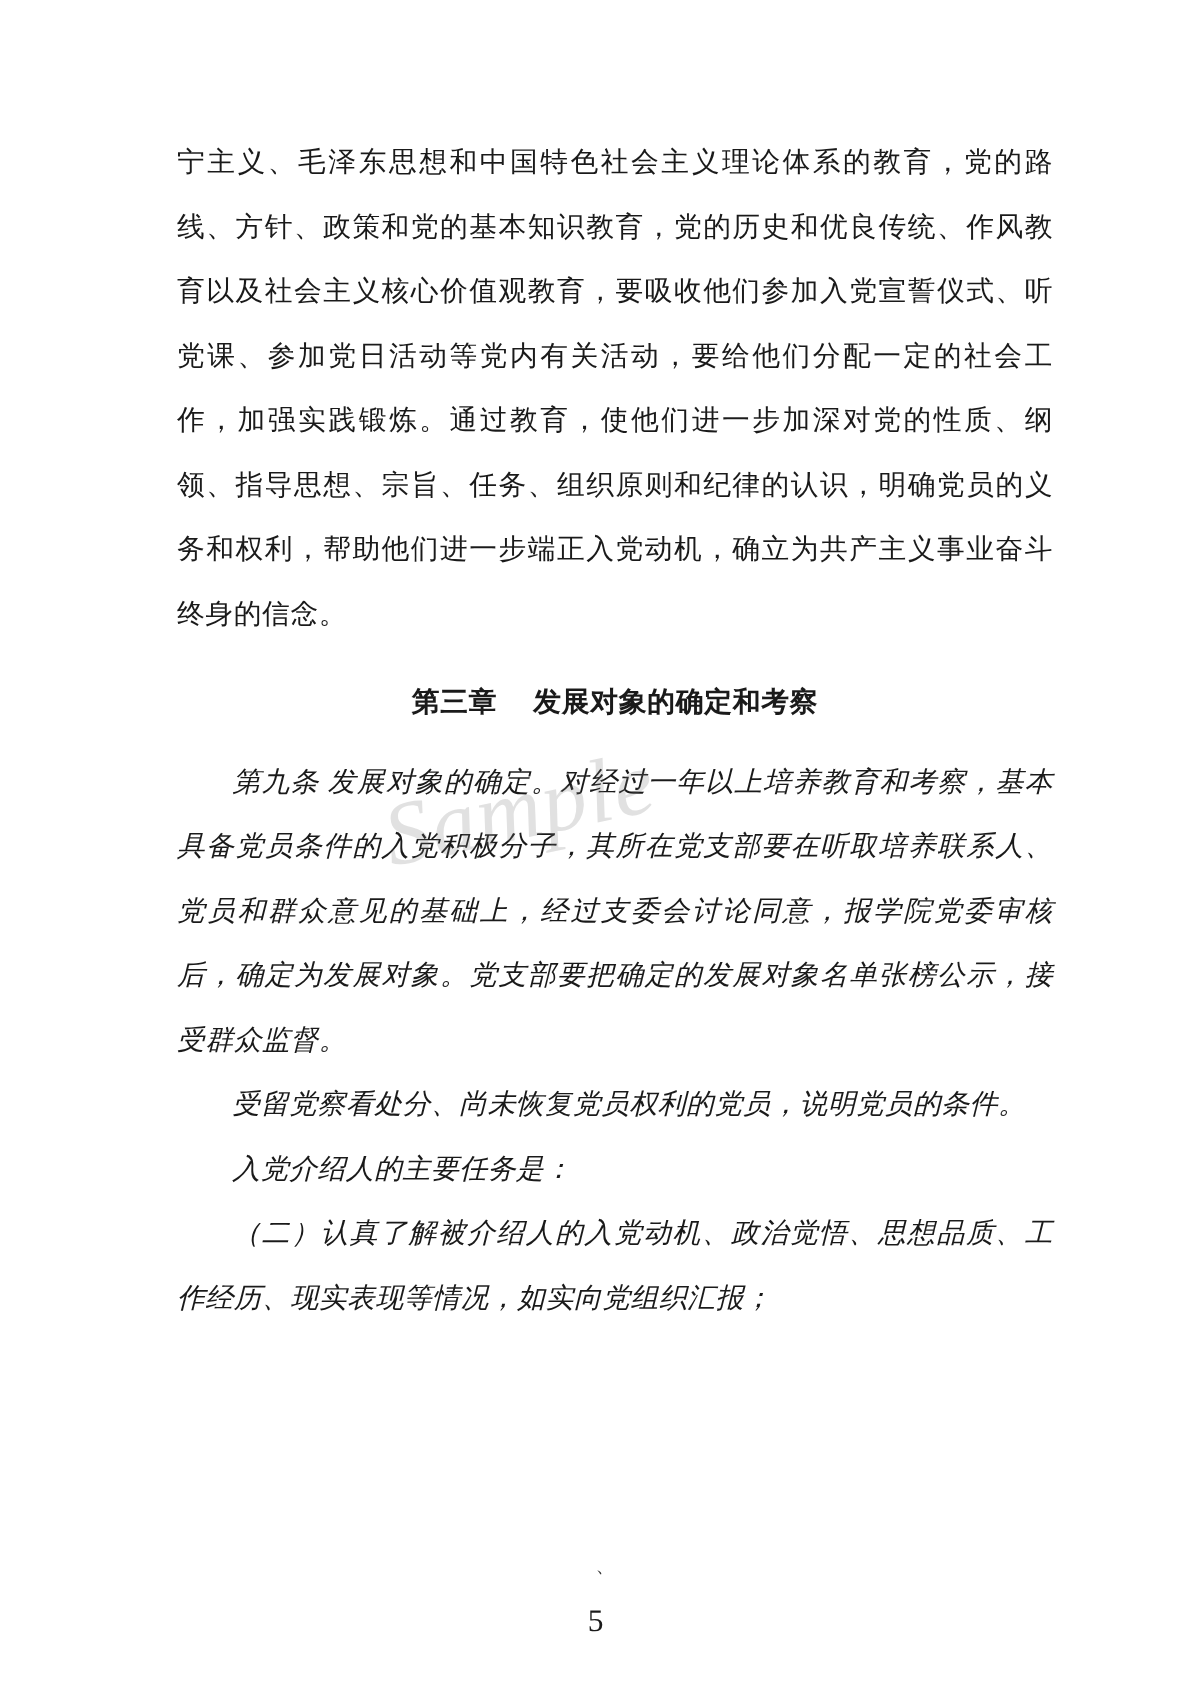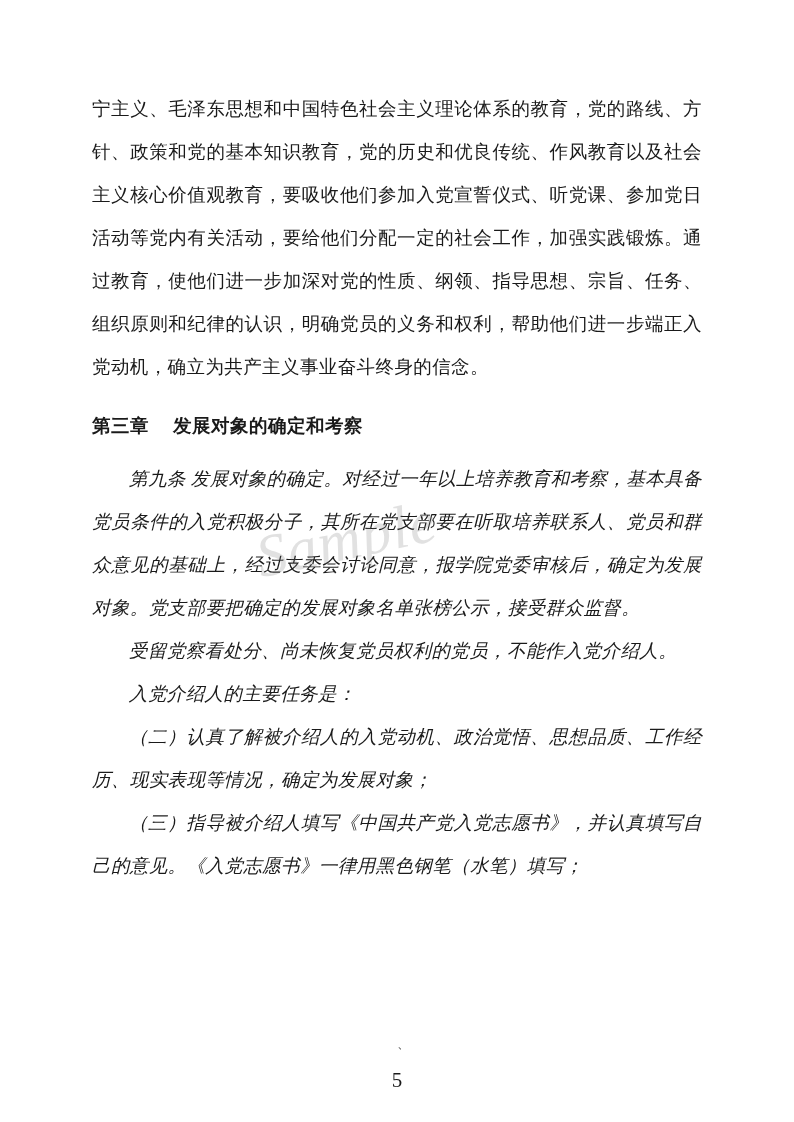--- a/index.html
+++ b/index.html
@@ -36,30 +36,31 @@
     pointer-events: none;
     letter-spacing: 1px;
     z-index: 5;
   }
   .body-text {
     font-size: 18.5px;
     line-height: 43px;
     text-align: justify;
     text-justify: inter-ideograph;
     letter-spacing: 0.4px;
+    margin-left: 26px;
   }
   p {
     margin: 0;
   }
   .indent {
     text-indent: 2em;
     font-style: italic;
   }
   .chapter-heading {
-    text-align: left;
+    text-align: center;
     font-weight: bold;
     font-size: 18.5px;
     line-height: 43px;
     margin-top: 16px;
     margin-bottom: 10px;
     letter-spacing: 0.5px;
   }
   .chapter-heading .gap {
     display: inline-block;
     width: 1.3em;
@@ -91,23 +92,22 @@
 
   <div class="body-text">
 
     <p>宁主义、毛泽东思想和中国特色社会主义理论体系的教育，党的路线、方针、政策和党的基本知识教育，党的历史和优良传统、作风教育以及社会主义核心价值观教育，要吸收他们参加入党宣誓仪式、听党课、参加党日活动等党内有关活动，要给他们分配一定的社会工作，加强实践锻炼。通过教育，使他们进一步加深对党的性质、纲领、指导思想、宗旨、任务、组织原则和纪律的认识，明确党员的义务和权利，帮助他们进一步端正入党动机，确立为共产主义事业奋斗终身的信念。</p>
 
     <div class="chapter-heading">
       <span>第三章</span><span class="gap"></span><span>发展对象的确定和考察</span>
     </div>
 
     <p class="indent">第九条 发展对象的确定。对经过一年以上培养教育和考察，基本具备党员条件的入党积极分子，其所在党支部要在听取培养联系人、党员和群众意见的基础上，经过支委会讨论同意，报学院党委审核后，确定为发展对象。党支部要把确定的发展对象名单张榜公示，接受群众监督。</p>
-    <p class="indent">受留党察看处分、尚未恢复党员权利的党员，不能作入党介绍人。</p>
+    <p class="indent">受留党察看处分、尚未恢复党员权利的党员，说明党员的条件。</p>
     <p class="indent">入党介绍人的主要任务是：</p>
-    <p class="indent">（二）认真了解被介绍人的入党动机、政治觉悟、思想品质、工作经历、现实表现等情况，确定为发展对象；</p>
-    <p class="indent">（三）指导被介绍人填写《中国共产党入党志愿书》，并认真填写自己的意见。《入党志愿书》一律用黑色钢笔（水笔）填写；</p>
+    <p class="indent">（二）认真了解被介绍人的入党动机、政治觉悟、思想品质、工作经历、现实表现等情况，如实向党组织汇报；</p>
 
   </div>
 
   <div class="tail-mark">、</div>
   <div class="page-number">5</div>
 
 </div>
 
 </body></html>

